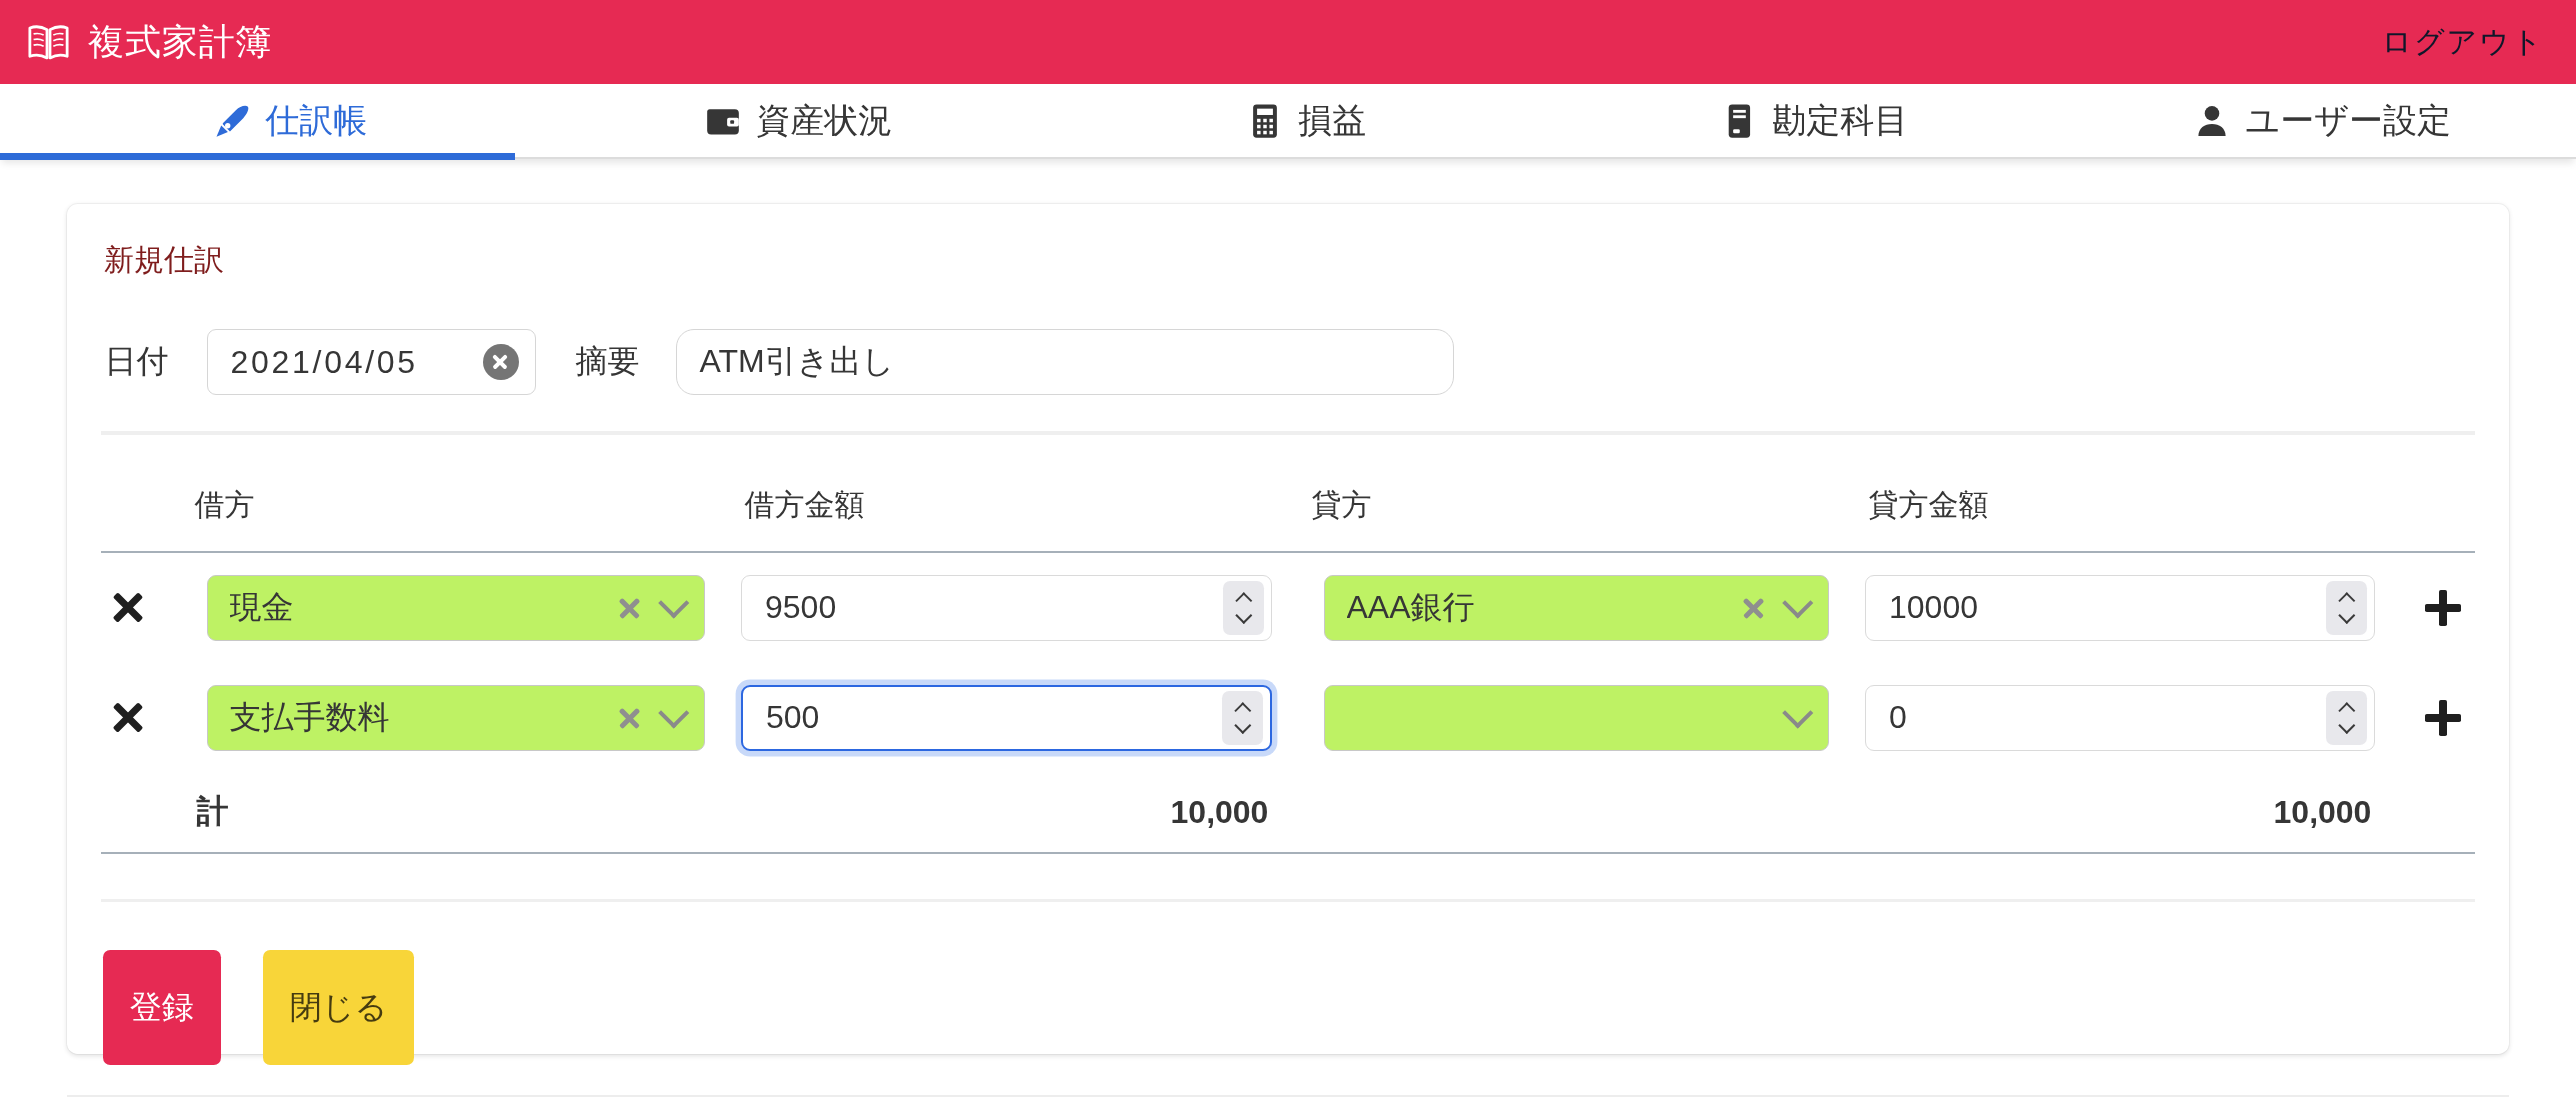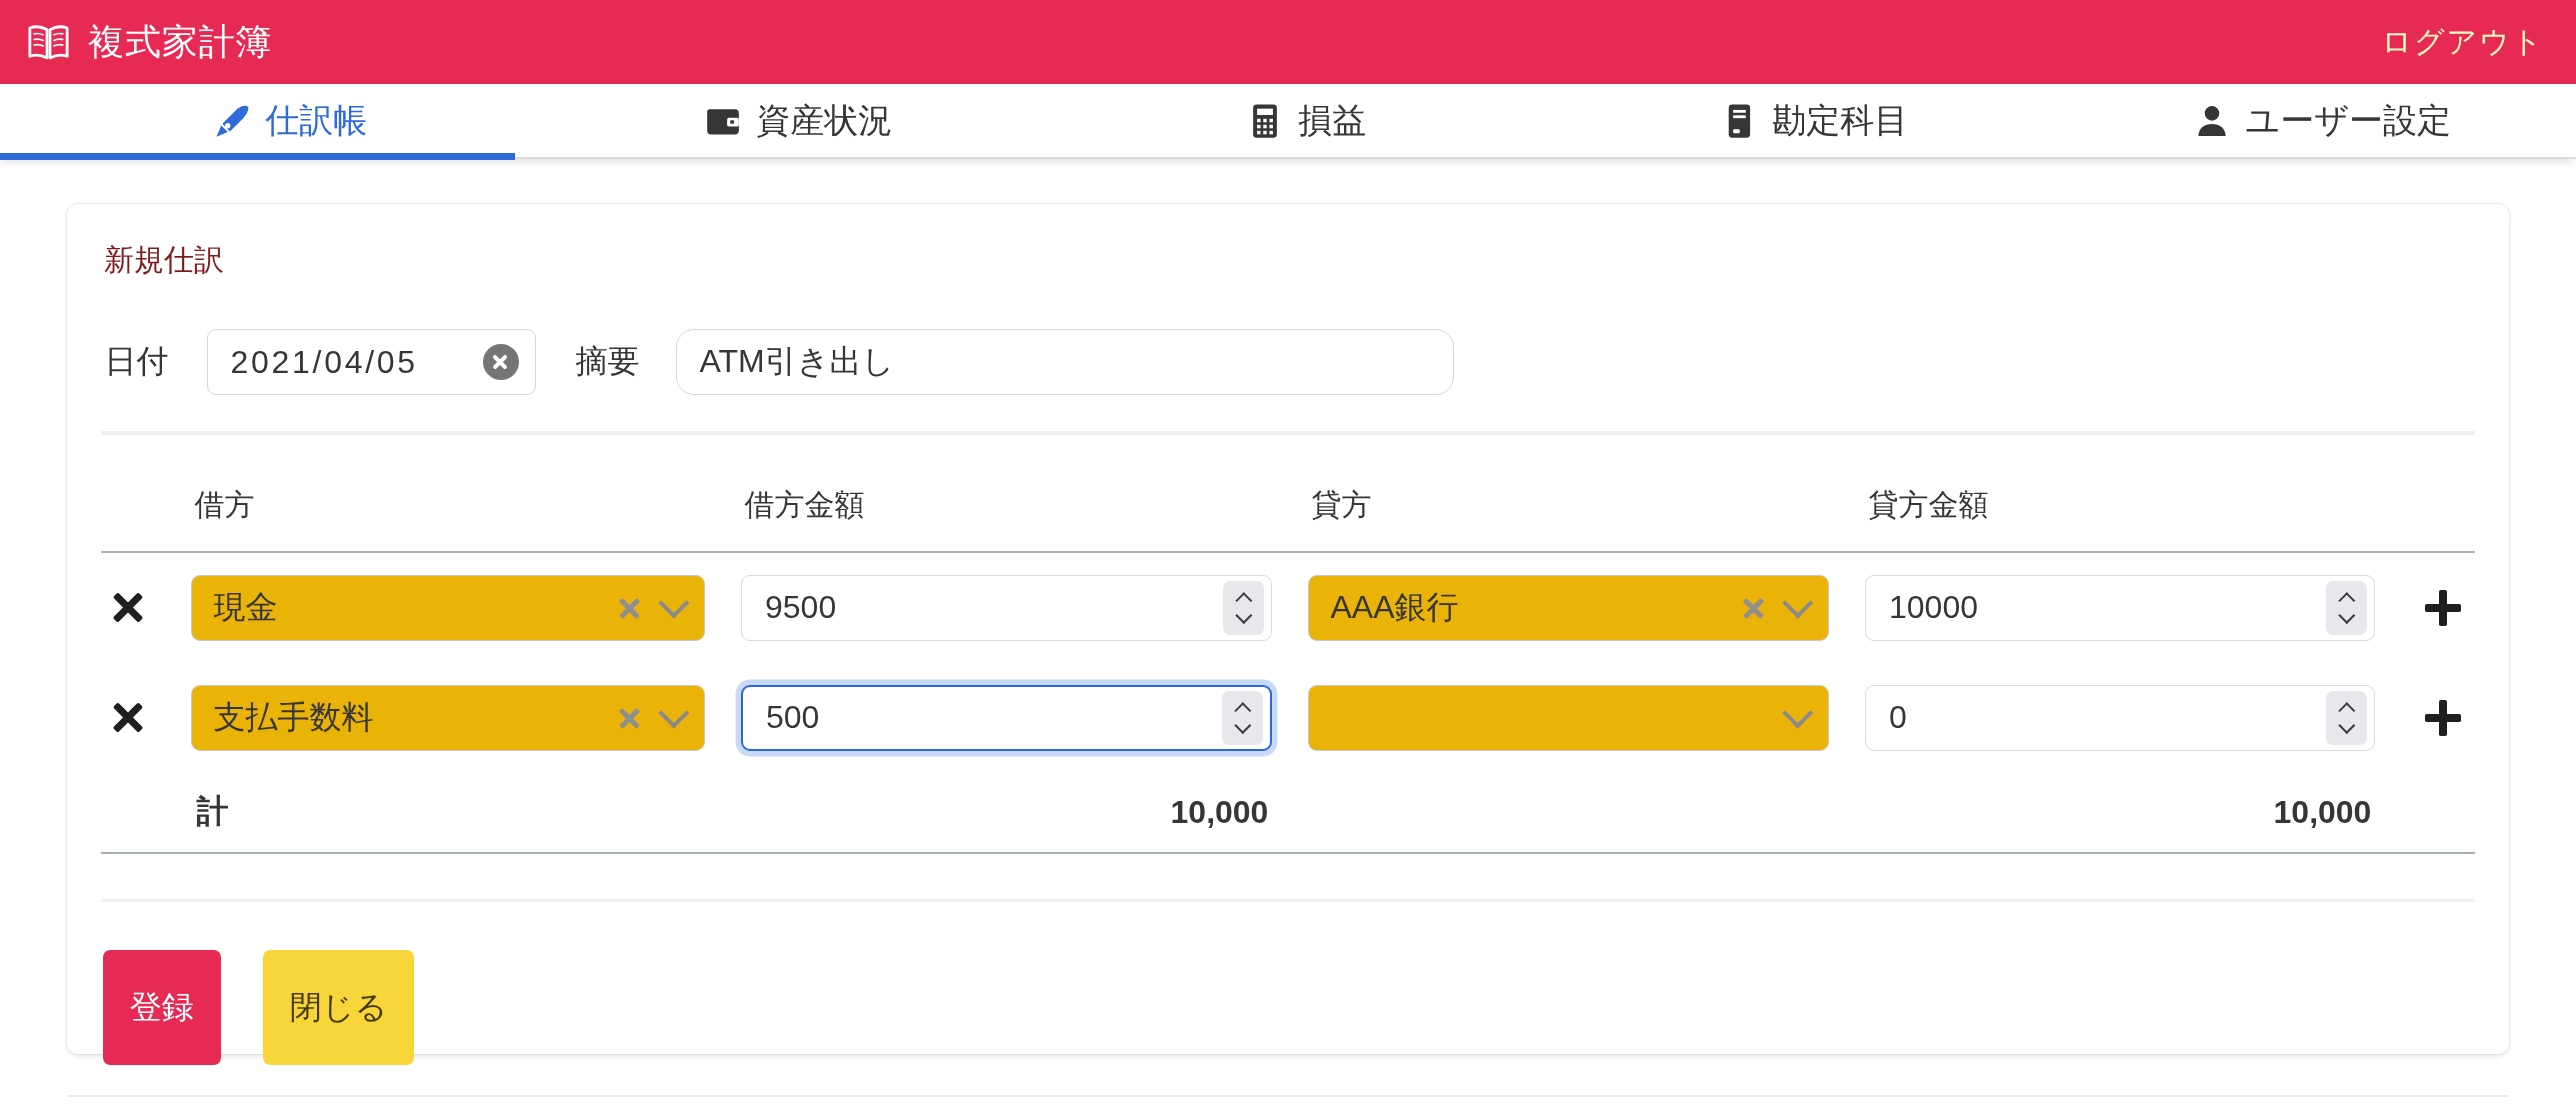--- a/index.html
+++ b/index.html
@@ -7,21 +7,21 @@
               font-family:"Liberation Sans","DejaVu Sans",sans-serif; color:#363636; }
 
   
   .topbar { height:84px; background:#e62a53; display:flex; align-items:center;
             justify-content:space-between; padding:0 32px 0 25px; }
   .brand { display:flex; align-items:center; gap:16px; }
   .brand-icon svg { display:block; }
   .brand-title { font-family:"Liberation Serif","DejaVu Serif",serif;
                  font-size:36px; color:#fff; letter-spacing:0.9px; }
   .logout { font-family:"Liberation Serif","DejaVu Serif",serif;
-            font-size:30px; color:#fef9c3; cursor:pointer; letter-spacing:1.8px; }
+            font-size:30px; color:#0f172a; cursor:pointer; letter-spacing:1.8px; }
 
   
   .tabbar { position:relative; height:75px; display:flex; background:#fff;
             border-bottom:2.7px solid #dcdcdc;
             box-shadow:0 5.4px 7.2px -1.8px rgba(0,0,0,.10);padding-left:36px; }
   .tab { flex:1; display:flex; align-items:center; justify-content:center;
          gap:14.3px; font-size:34px; color:#363636; cursor:pointer; }
   .tab svg { display:block; }
   .tab.active { color:#2e6bd8; }
   .active-underline { position:absolute; left:0; bottom:-2.7px; width:515px;
@@ -68,22 +68,22 @@
   .xmark::before,.xmark::after { content:""; position:absolute; left:-1.8px; top:12.5px;
       width:36px; height:7.2px; background:#1f1f1f; border-radius:1.8px; }
   .xmark::before { transform:rotate(45deg); }
   .xmark::after  { transform:rotate(-45deg); }
   .plus { position:relative; width:36px; height:36px; margin:0 auto; cursor:pointer; }
   .plus::before,.plus::after { content:""; position:absolute; background:#1f1f1f; border-radius:1.8px; }
   .plus::before { left:0; top:14.3px; width:36px; height:8px; }
   .plus::after  { left:14.3px; top:0; width:8px; height:36px; }
 
   
-  .combo { height:66px; border:1.8px solid #c8c8c8; border-radius:9px; background:#eab308;
-           display:flex; align-items:center; padding:0 19.7px 0 21.5px; cursor:pointer; }
+  .combo { height:66px; border:1.8px solid #c8c8c8; border-radius:9px; background:#bef264;
+           display:flex; align-items:center; padding:0 19.7px 0 21.5px; cursor:pointer;margin-left:16px; }
   .combo-val { flex:1; font-size:32px; color:#363636; white-space:nowrap; overflow:hidden; }
   .combo-x { position:relative; width:23px; height:23px; margin-right:21.5px; cursor:pointer; flex:none; }
   .combo-x::before,.combo-x::after { content:""; position:absolute; left:-0.9px; top:9.8px;
       width:25px; height:4.5px; background:#8f8f8f; border-radius:1.8px; }
   .combo-x::before { transform:rotate(45deg); }
   .combo-x::after  { transform:rotate(-45deg); }
   .chev { width:21.5px; height:21.5px; border-right:4.5px solid #8a8a8a; border-bottom:4.5px solid #8a8a8a;
           transform:rotate(45deg) translate(-3.6px,-3.6px); flex:none; }
 
   

